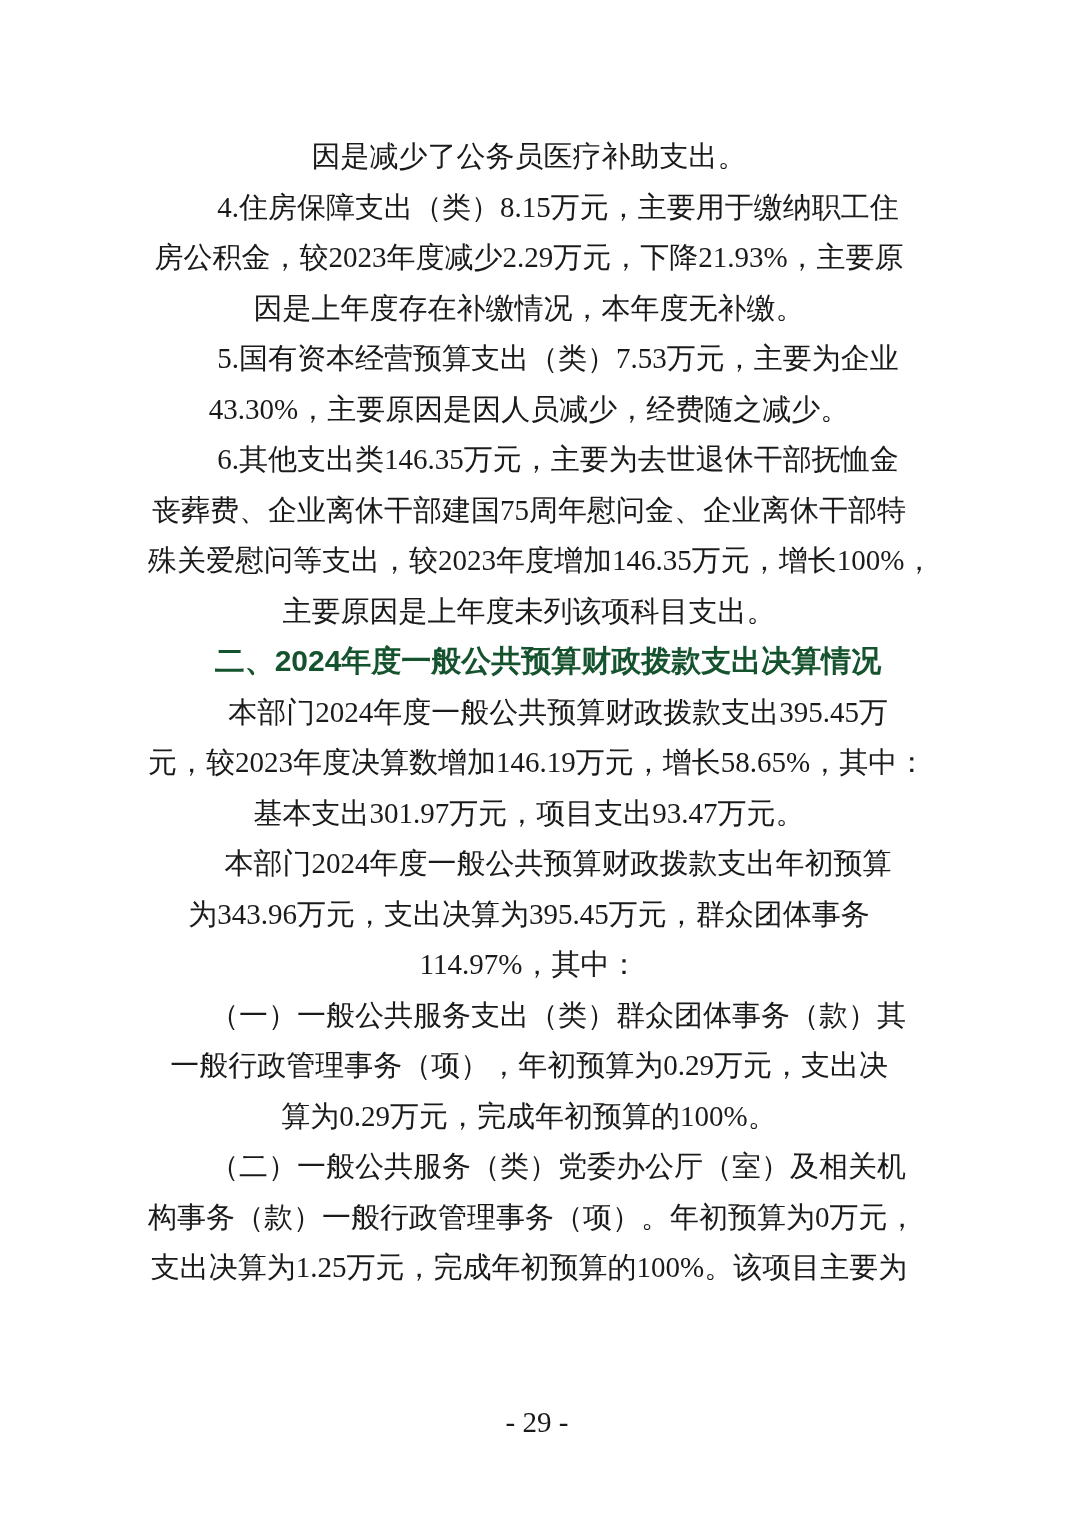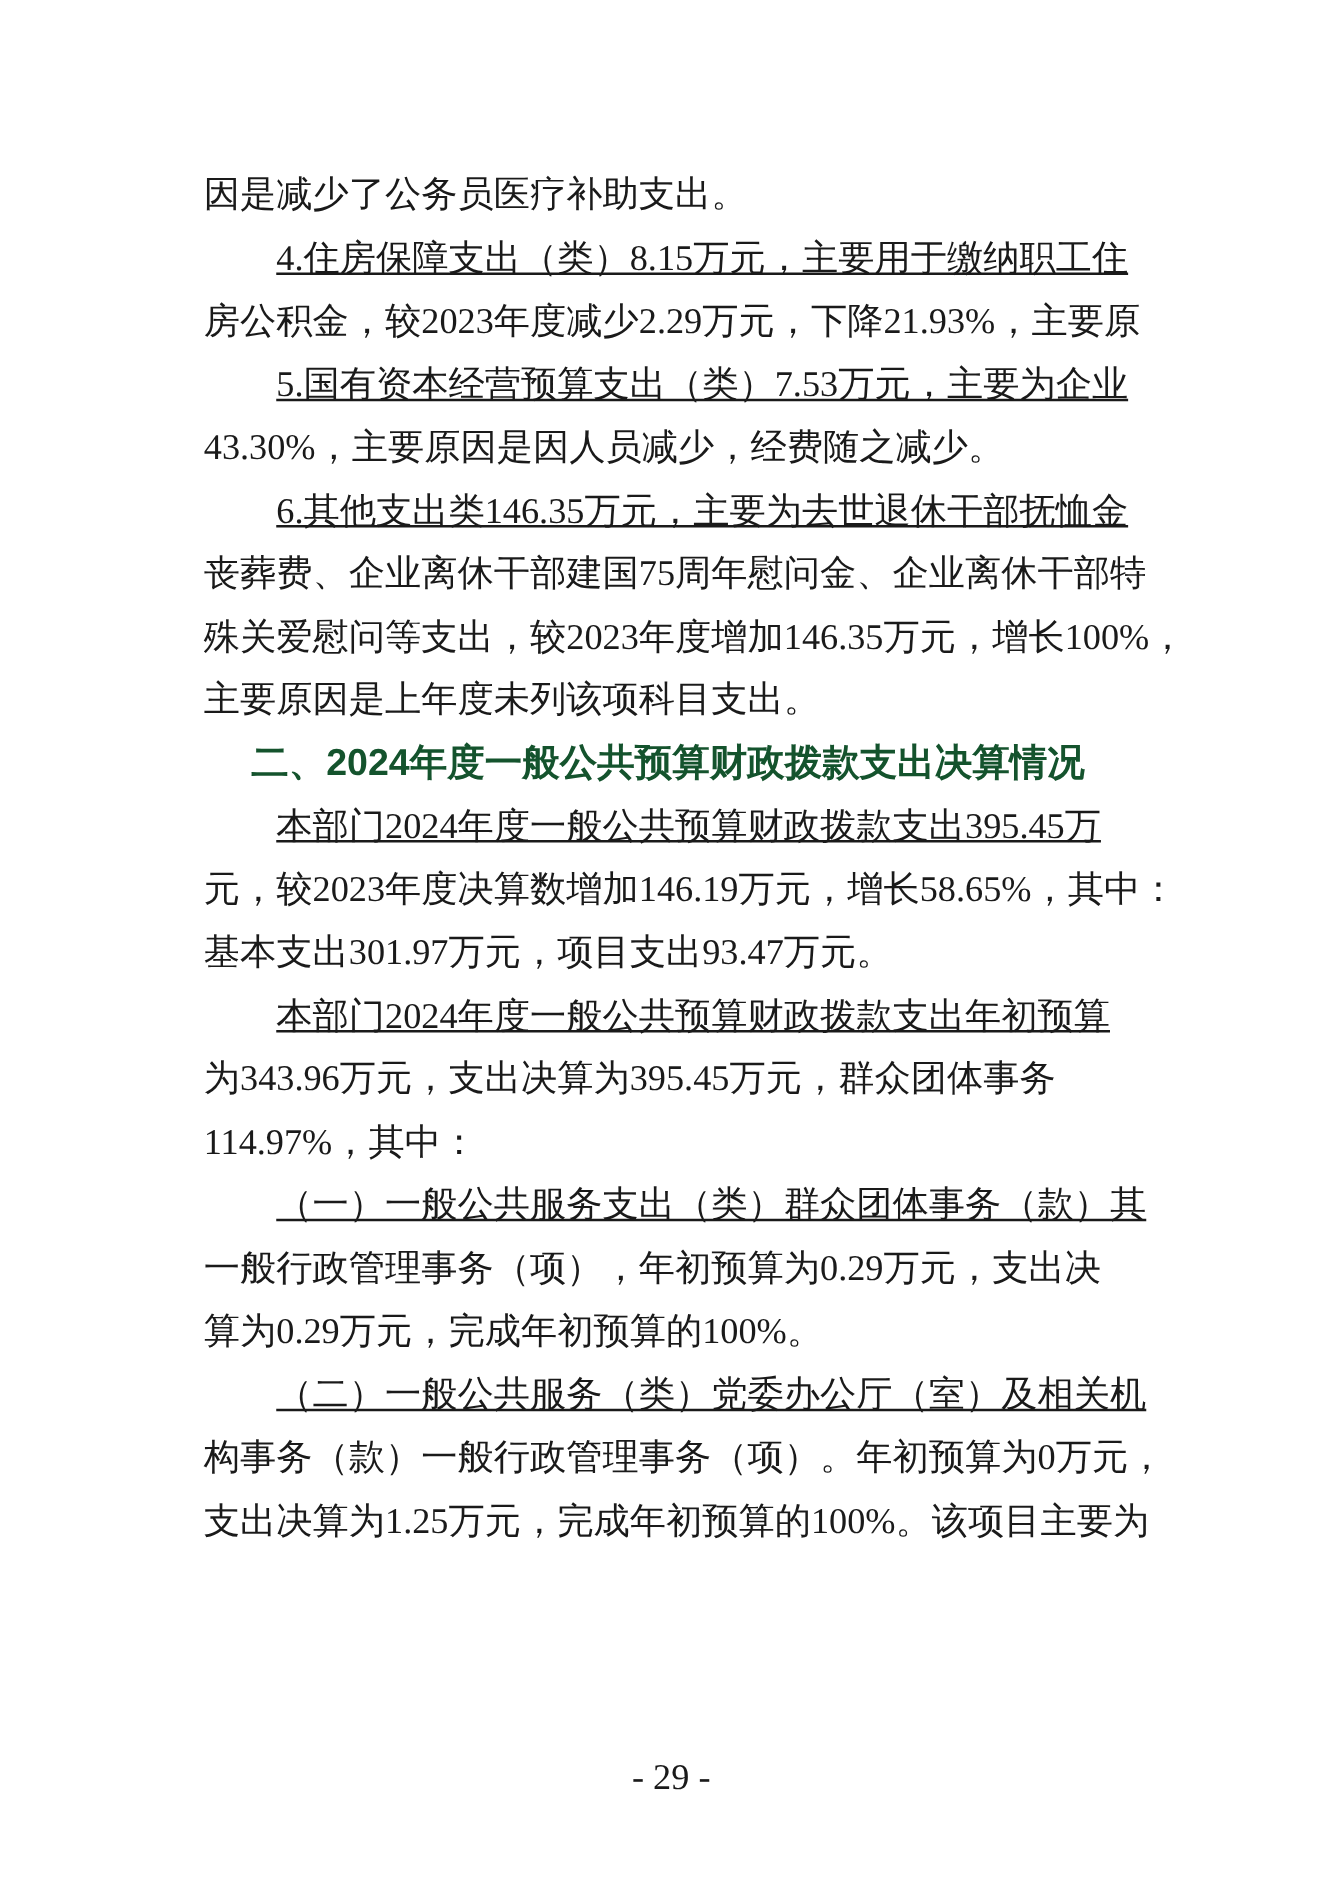--- a/index.html
+++ b/index.html
@@ -11,33 +11,33 @@
     position: relative;
     width: 1074px;
     height: 1520px;
     background: #ffffff;
     font-family: "Liberation Serif", "DejaVu Serif", serif;
     color: #1a1a1a;
     overflow: hidden;
   }
   .text-block {
     position: absolute;
-    left: 163px;
+    left: 148px;
     top: 131px;
     width: 762px;
+    text-align: center;
   }
   .line {
     font-size: 29px;
     line-height: 50.5px;
     height: 50.5px;
     white-space: nowrap;
   }
   .line.indent {
     padding-left: 58px;
-    text-decoration: underline;
   }
   .line.heading {
     font-family: "Liberation Sans", "DejaVu Sans", sans-serif;
     font-weight: 700;
     font-size: 30px;
     padding-left: 38px;
     color: #14532d;
   }
   .page-footer {
     position: absolute;
@@ -51,20 +51,21 @@
 </style>
 </head>
 <body>
 
 <div class="page">
 
   <div class="text-block">
     <div class="line">因是减少了公务员医疗补助支出。</div>
     <div class="line indent">4.住房保障支出（类）8.15万元，主要用于缴纳职工住</div>
     <div class="line">房公积金，较2023年度减少2.29万元，下降21.93%，主要原</div>
+    <div class="line">因是上年度存在补缴情况，本年度无补缴。</div>
     <div class="line indent">5.国有资本经营预算支出（类）7.53万元，主要为企业</div>
     <div class="line">43.30%，主要原因是因人员减少，经费随之减少。</div>
     <div class="line indent">6.其他支出类146.35万元，主要为去世退休干部抚恤金</div>
     <div class="line">丧葬费、企业离休干部建国75周年慰问金、企业离休干部特</div>
     <div class="line">殊关爱慰问等支出，较2023年度增加146.35万元，增长100%，</div>
     <div class="line">主要原因是上年度未列该项科目支出。</div>
     <div class="line heading">二、2024年度一般公共预算财政拨款支出决算情况</div>
     <div class="line indent">本部门2024年度一般公共预算财政拨款支出395.45万</div>
     <div class="line">元，较2023年度决算数增加146.19万元，增长58.65%，其中：</div>
     <div class="line">基本支出301.97万元，项目支出93.47万元。</div>

